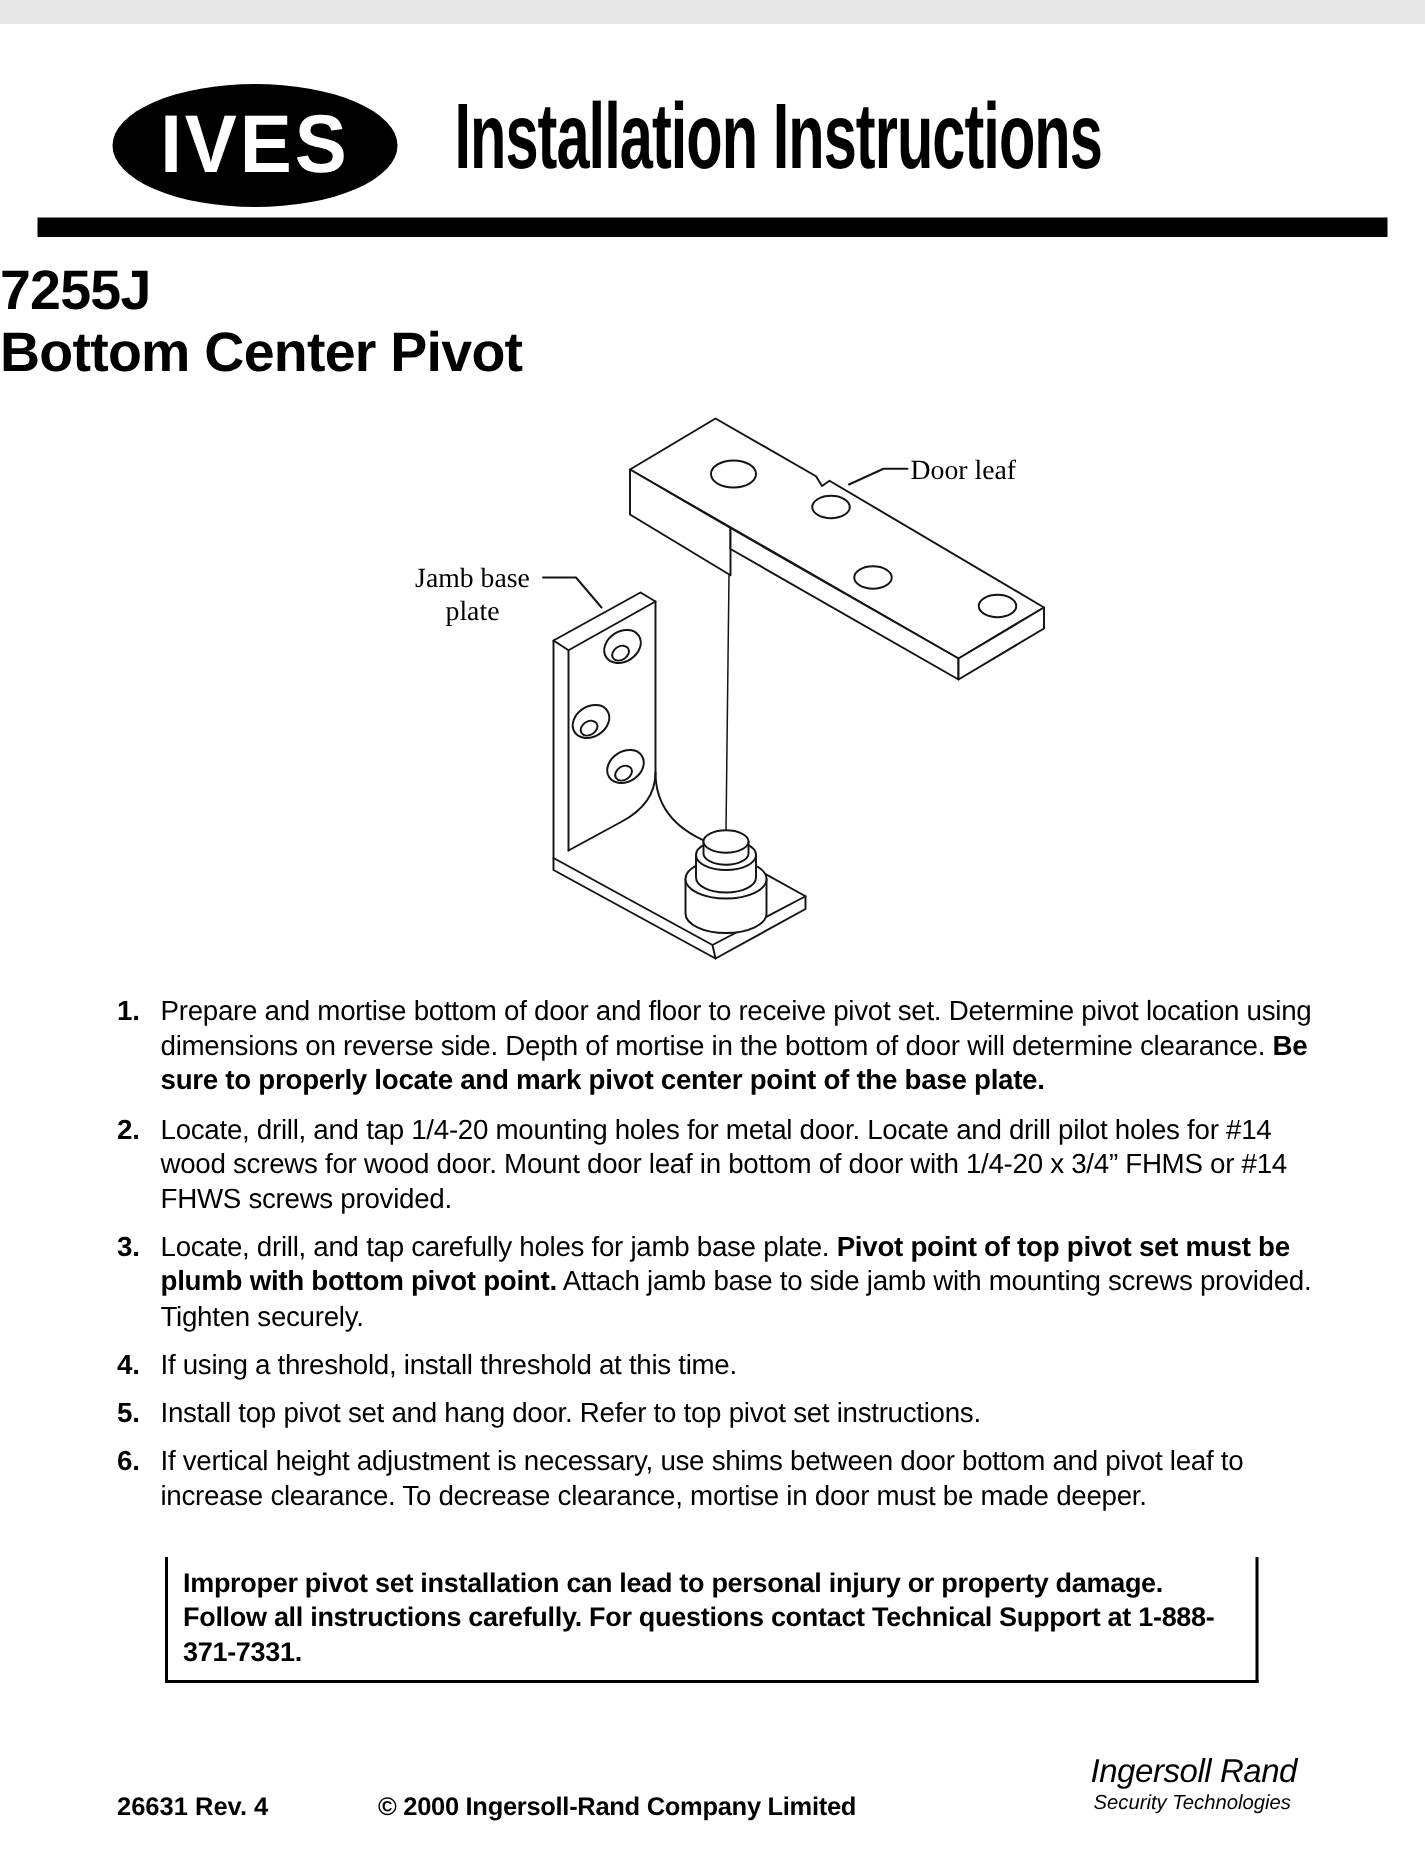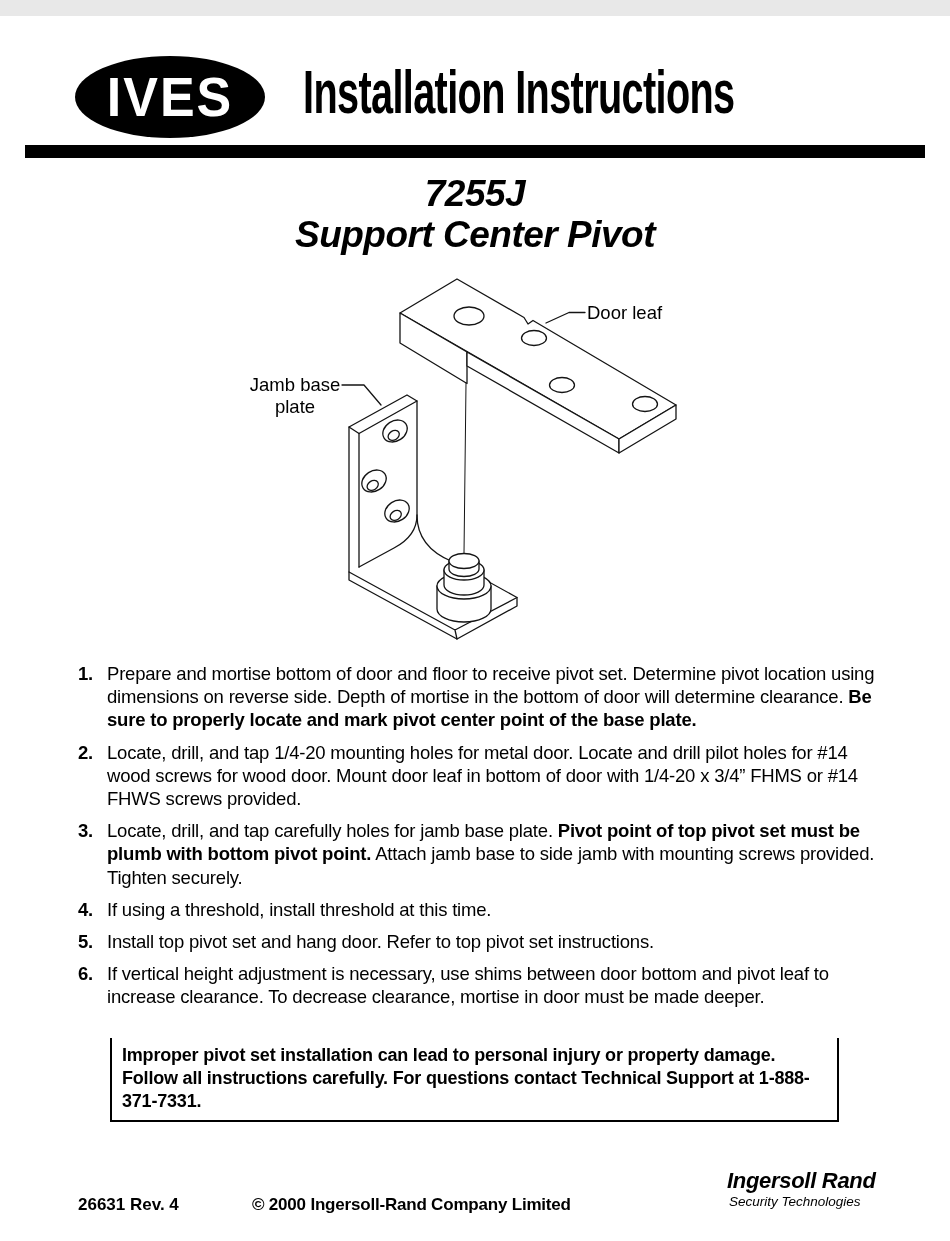--- a/index.html
+++ b/index.html
@@ -19,25 +19,25 @@
     transform:scaleY(1.05);
   }
   .header-title{
     left:303px;top:45px;font-weight:bold;font-size:62px;line-height:62px;
     white-space:nowrap;transform:scaleX(0.64);transform-origin:left top;
     letter-spacing:-1px;
   }
   .black-rule{left:25px;top:129px;width:900px;height:13px;background:#000;}
   
   .product-title{
-    left:0;top:157px;width:950px;text-align:center;font-weight:bold;
-    font-size:37px;line-height:41px;letter-spacing:-0.5px;font-style:italic;
+    left:0;top:157px;width:950px;font-weight:bold;
+    font-size:37px;line-height:41px;letter-spacing:-0.5px;
   }
   
-  .diagram{left:224px;top:252px;width:480px;height:390px;}
+  .diagram{left:244px;top:252px;width:480px;height:390px;font-family:Liberation Serif, serif;}
   .diagram svg{display:block;}
   
   .instructions{left:75px;top:646px;width:800px;}
   .item{position:relative;margin-bottom:9px;font-size:18.5px;line-height:23.2px;letter-spacing:-0.2px;}
   .item .num{position:absolute;left:3px;top:0;font-weight:bold;}
   .item .txt{display:block;margin-left:32px;width:778px;}
   .item .txt b{font-weight:bold;}
   
   .caution{left:110px;top:1022px;width:729px;}
   .caution-header{
@@ -47,37 +47,37 @@
   }
   .caution-icon{position:absolute;left:9px;top:3px;}
   .caution-body{
     border:2px solid #000;border-top:none;font-size:18px;line-height:23px;
     letter-spacing:-0.2px;padding:6px 10px 7px 10px;font-weight:bold;
   }
   
   .doc-number{left:78px;top:1179px;font-size:17px;font-weight:bold;}
   .copyright{left:252px;top:1179px;font-size:17px;font-weight:bold;letter-spacing:-0.2px;}
   .ir-mark{left:652px;top:1128px;}
-  .brand-name{left:727px;top:1152px;font-size:22px;font-weight:bold;font-style:italic;letter-spacing:-0.3px;}
+  .brand-name{left:727px;top:1152px;font-size:22px;font-weight:normal;font-style:italic;letter-spacing:-0.3px;}
   .brand-sub{left:729px;top:1178px;font-size:13.5px;font-style:italic;}
 </style>
 </head>
 <body>
 
 <div class="page">
 
   <div class="abs ives-oval">
     <span class="ives-text">IVES</span>
   </div>
   <div class="abs header-title">Installation Instructions</div>
   <div class="abs black-rule"></div>
 
   <div class="abs product-title">
     <div>7255J</div>
-    <div>Support Center Pivot</div>
+    <div>Bottom Center Pivot</div>
   </div>
 
   <div class="abs diagram">
     <svg width="480" height="390" viewBox="0 0 480 390">
       <g stroke="#141414" stroke-width="1.3" fill="#ffffff" stroke-linejoin="round" stroke-linecap="round">
 
         <g>
           <path d="M176,45 L233,11 L300,49.5 L304,56 L309,52.5 L452,137 L395,171 Z"></path>
           <path d="M176,45 L176,75 L243,115.5 L243,84 Z"></path>
           <path d="M243,84 L395,171 L395,185 L243,98 Z"></path>

